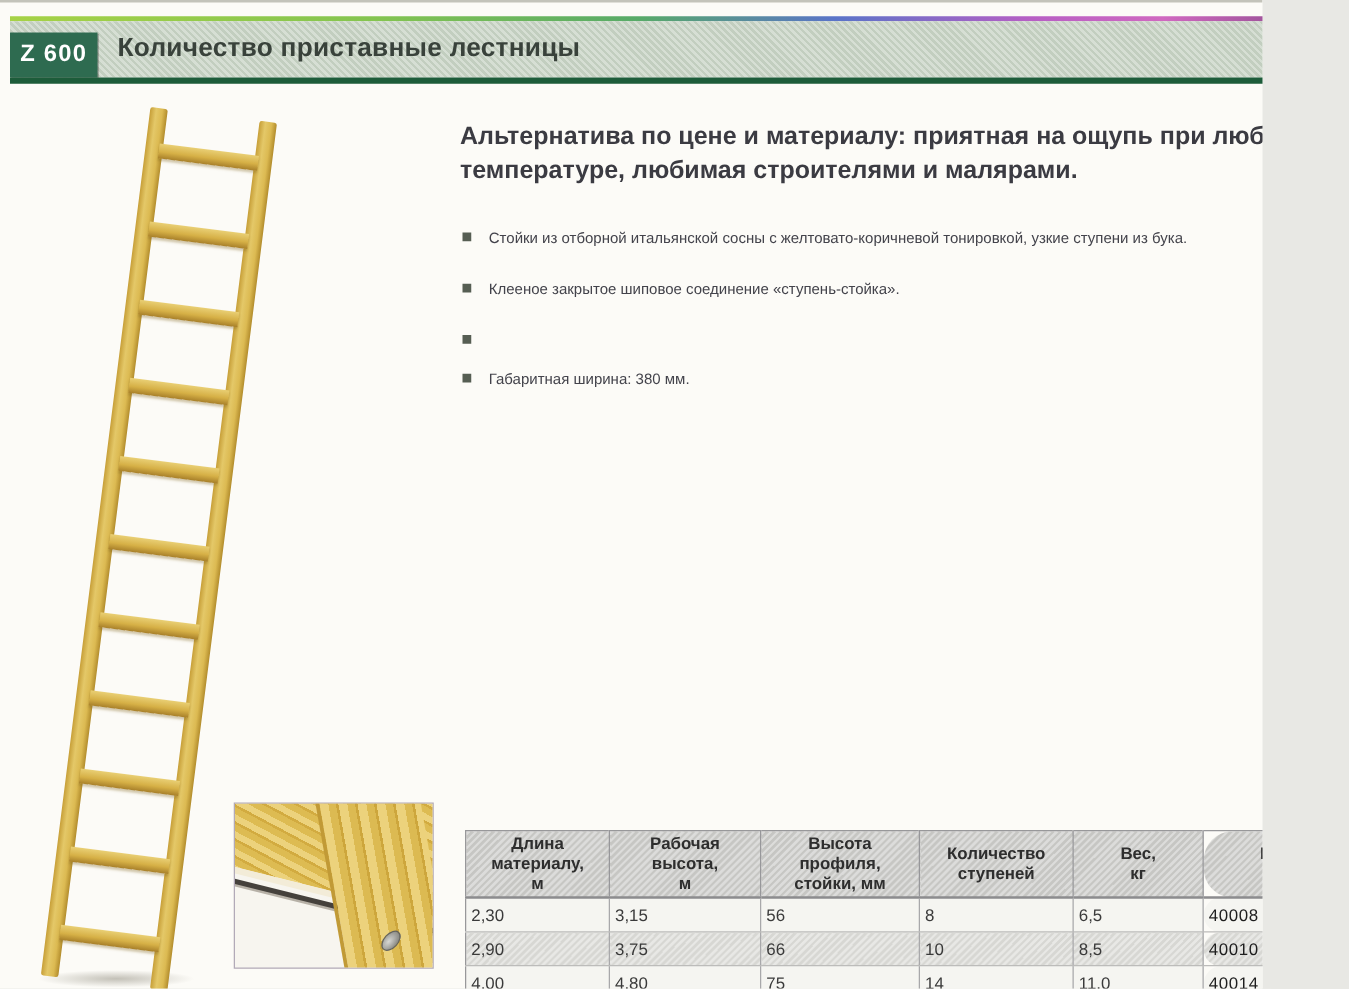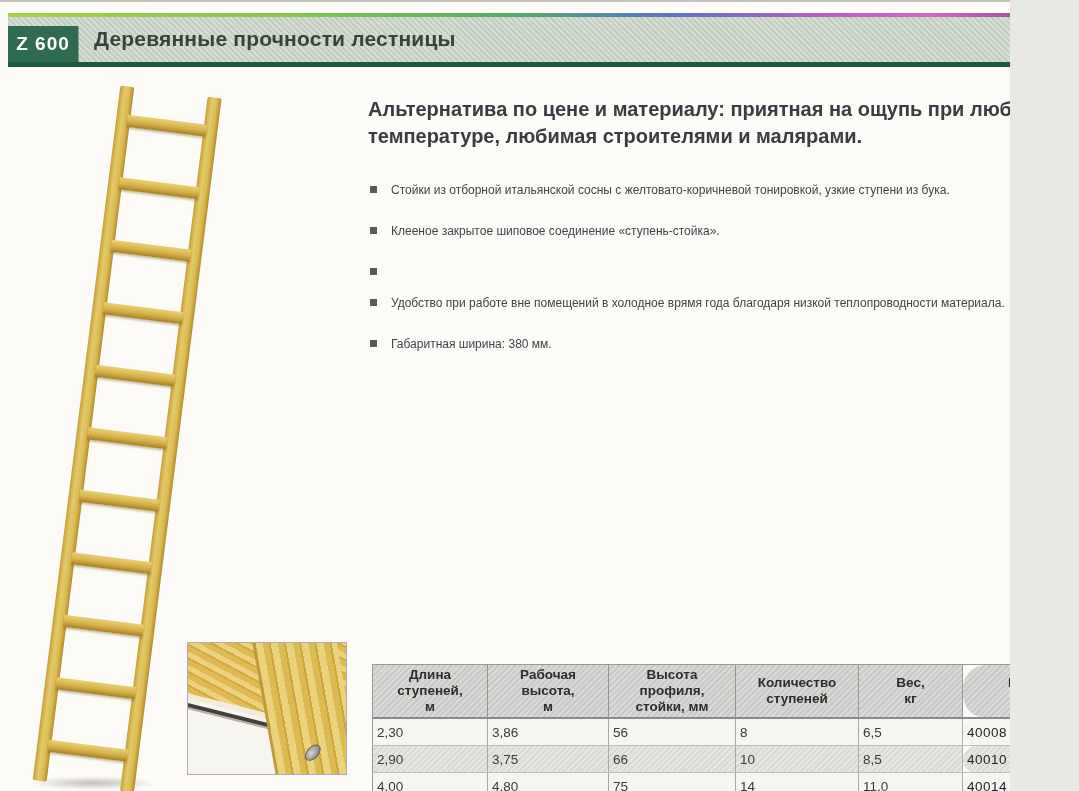--- a/index.html
+++ b/index.html
@@ -132,21 +132,21 @@
 
 <div class="page">
   <div class="top-scan-line"></div>
 
   <div>
     <div class="header-gradient"></div>
     <div class="header-band">
       <div class="code-box">
         <span>Z 600</span>
       </div>
-      <h1 class="page-title">Деревянные прочности лестницы</h1>
+      <h1 class="page-title">Количество приставные лестницы</h1>
     </div>
     <div class="header-underline"></div>
   </div>
 
   <div class="ladder-wrap">
     <div class="ladder-shadow"></div>
     <div class="ladder">
       <div class="stile left"></div>
       <div class="stile right"></div>
       <div class="rung" style="top:28px"></div>
@@ -172,24 +172,20 @@
       </div>
       <div class="feature">
         <span class="bullet-square"></span>
         <span>Клееное закрытое шиповое соединение «ступень-стойка».</span>
       </div>
       <div class="feature">
         <span class="bullet-square"></span>
       </div>
       <div class="feature">
         <span class="bullet-square"></span>
-        <span>Удобство при работе вне помещений в холодное врямя года благодаря низкой теплопроводности материала.</span>
-      </div>
-      <div class="feature">
-        <span class="bullet-square"></span>
         <span>Габаритная ширина: 380 мм.</span>
       </div>
     </div>
   </div>
 
   <div class="detail-photo">
     <div class="dp-rung"></div>
     <div class="dp-rod"></div>
     <div class="dp-stile">
       <div class="dp-screw"></div>
@@ -200,32 +196,32 @@
     <colgroup>
       <col style="width:115px">
         <col style="width:121px">
         <col style="width:127px">
       <col style="width:123px">
         <col style="width:104px">
         <col style="width:116px">
     </colgroup>
     <thead>
       <tr>
-        <th><span>Длина ступеней,</span><br><span>м</span></th>
+        <th><span>Длина материалу,</span><br><span>м</span></th>
         <th><span>Рабочая высота,</span><br><span>м</span></th>
         <th><span>Высота профиля,</span><br><span>стойки, мм</span></th>
         <th><span>Количество</span><br><span>ступеней</span></th>
         <th><span>Вес,</span><br><span>кг</span></th>
         <th><span>Кат.</span><br><span>№</span></th>
       </tr>
     </thead>
     <tbody>
       <tr>
         <td>2,30</td>
-        <td>3,86</td>
+        <td>3,15</td>
         <td>56</td>
         <td>8</td>
         <td>6,5</td>
         <td class="cat">40008</td>
       </tr>
       <tr class="alt">
         <td>2,90</td>
         <td>3,75</td>
         <td>66</td>
         <td>10</td>

